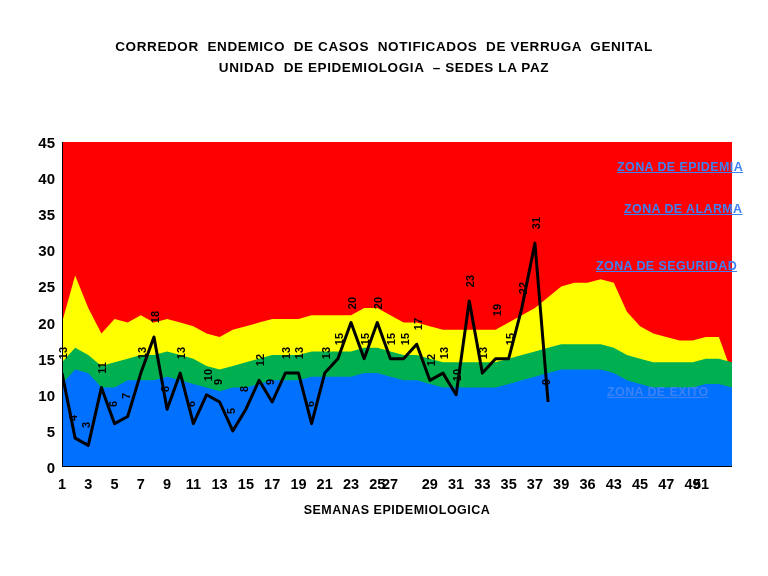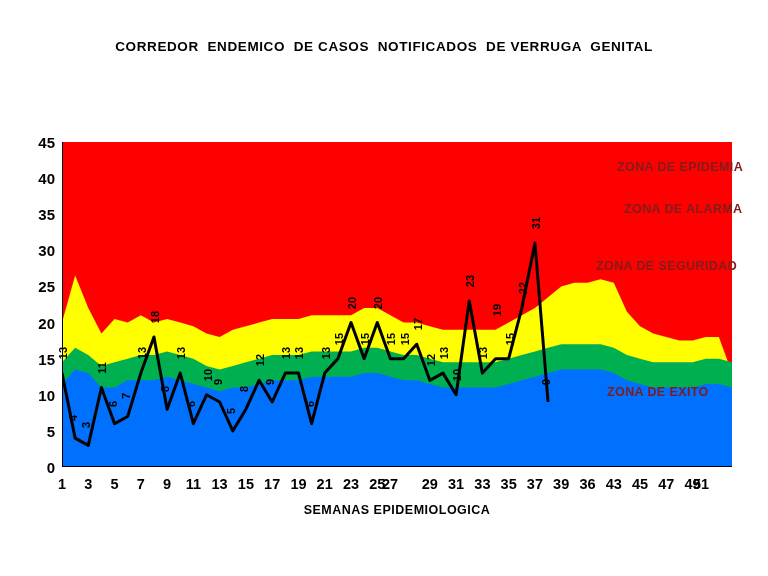--- a/index.html
+++ b/index.html
@@ -74,40 +74,42 @@
     text-align: center;
     font-size: 12.5px;
     font-weight: bold;
     letter-spacing: 0.5px;
     color: #000;
   }
   .zone-label {
     position: absolute;
     font-size: 12.5px;
     font-weight: bold;
-    color: #7f1d1d;
+    color: #3b82f6;
     white-space: nowrap;
     letter-spacing: 0.4px;
+    text-decoration: underline;
   }
   .pt-label {
     position: absolute;
     font-size: 11px;
     font-weight: bold;
     color: #000;
     white-space: nowrap;
     transform-origin: center center;
   }
 </style>
 </head>
 <body>
 
 <div id="root">
 
   <div class="title-block">
     <div class="title-line">CORREDOR  ENDEMICO  DE CASOS  NOTIFICADOS  DE VERRUGA  GENITAL</div>
+    <div class="title-line">UNIDAD  DE EPIDEMIOLOGIA  – SEDES LA PAZ</div>
   </div>
 
   <div id="plot-wrap">
     <svg id="plot-svg" width="670" height="325">
         <rect x="0" y="0" width="670" height="325" fill="#ff0000"></rect>
         <path d="M0.00,180.56L13.14,133.61L26.27,166.11L39.41,191.39L52.55,176.94L65.69,180.56L78.82,173.33L91.96,180.56L105.10,176.94L118.24,180.56L131.37,184.17L144.51,191.39L157.65,195.00L170.78,187.78L183.92,184.17L197.06,180.56L210.20,176.94L223.33,176.94L236.47,176.94L249.61,173.33L262.75,173.33L275.88,173.33L289.02,173.33L302.16,166.11L315.29,166.11L328.43,173.33L341.57,180.56L354.71,180.56L367.84,184.17L380.98,187.78L394.12,187.78L407.25,187.78L420.39,187.78L433.53,187.78L446.67,180.56L459.80,173.33L472.94,166.11L486.08,155.28L499.22,144.44L512.35,140.83L525.49,140.83L538.63,137.22L551.76,140.83L564.90,169.72L578.04,184.17L591.18,191.39L604.31,195.00L617.45,198.61L630.59,198.61L643.73,195.00L656.86,195.00L670.00,231.11L670.00,325.00L0.00,325.00Z" fill="#ffff00" stroke="none"></path>
         <path d="M0.00,220.28L13.14,205.83L26.27,213.06L39.41,223.89L52.55,220.28L65.69,216.67L78.82,213.06L91.96,213.06L105.10,209.44L118.24,213.06L131.37,216.67L144.51,223.89L157.65,227.50L170.78,223.89L183.92,220.28L197.06,216.67L210.20,213.06L223.33,213.06L236.47,213.06L249.61,209.44L262.75,209.44L275.88,209.44L289.02,209.44L302.16,205.83L315.29,205.83L328.43,209.44L341.57,213.06L354.71,213.06L367.84,216.67L380.98,220.28L394.12,220.28L407.25,220.28L420.39,220.28L433.53,220.28L446.67,216.67L459.80,213.06L472.94,209.44L486.08,205.83L499.22,202.22L512.35,202.22L525.49,202.22L538.63,202.22L551.76,205.83L564.90,213.06L578.04,216.67L591.18,220.28L604.31,220.28L617.45,220.28L630.59,220.28L643.73,216.67L656.86,216.67L670.00,220.28L670.00,325.00L0.00,325.00Z" fill="#00b050" stroke="none"></path>
         <path d="M0.00,241.94L13.14,227.50L26.27,231.11L39.41,245.56L52.55,245.56L65.69,238.33L78.82,238.33L91.96,238.33L105.10,234.72L118.24,238.33L131.37,241.94L144.51,245.56L157.65,249.17L170.78,245.56L183.92,245.56L197.06,241.94L210.20,238.33L223.33,238.33L236.47,238.33L249.61,234.72L262.75,234.72L275.88,234.72L289.02,234.72L302.16,231.11L315.29,231.11L328.43,234.72L341.57,238.33L354.71,238.33L367.84,241.94L380.98,245.56L394.12,245.56L407.25,245.56L420.39,245.56L433.53,245.56L446.67,241.94L459.80,238.33L472.94,234.72L486.08,231.11L499.22,227.50L512.35,227.50L525.49,227.50L538.63,227.50L551.76,231.11L564.90,238.33L578.04,241.94L591.18,245.56L604.31,245.56L617.45,245.56L630.59,245.56L643.73,241.94L656.86,241.94L670.00,245.56L670.00,325.00L0.00,325.00Z" fill="#0070ff" stroke="none"></path>
         <path d="M0.00,231.11L13.14,296.11L26.27,303.33L39.41,245.56L52.55,281.67L65.69,274.44L78.82,231.11L91.96,195.00L105.10,267.22L118.24,231.11L131.37,281.67L144.51,252.78L157.65,260.00L170.78,288.89L183.92,267.22L197.06,238.33L210.20,260.00L223.33,231.11L236.47,231.11L249.61,281.67L262.75,231.11L275.88,216.67L289.02,180.56L302.16,216.67L315.29,180.56L328.43,216.67L341.57,216.67L354.71,202.22L367.84,238.33L380.98,231.11L394.12,252.78L407.25,158.89L420.39,231.11L433.53,216.67L446.67,216.67L459.80,166.11L472.94,101.11L486.08,260.00" fill="none" stroke="#000000" stroke-width="3" stroke-linejoin="round"></path>
         <path d="M0,0 L0,325 L670,325" fill="none" stroke="#000" stroke-width="2"></path>

